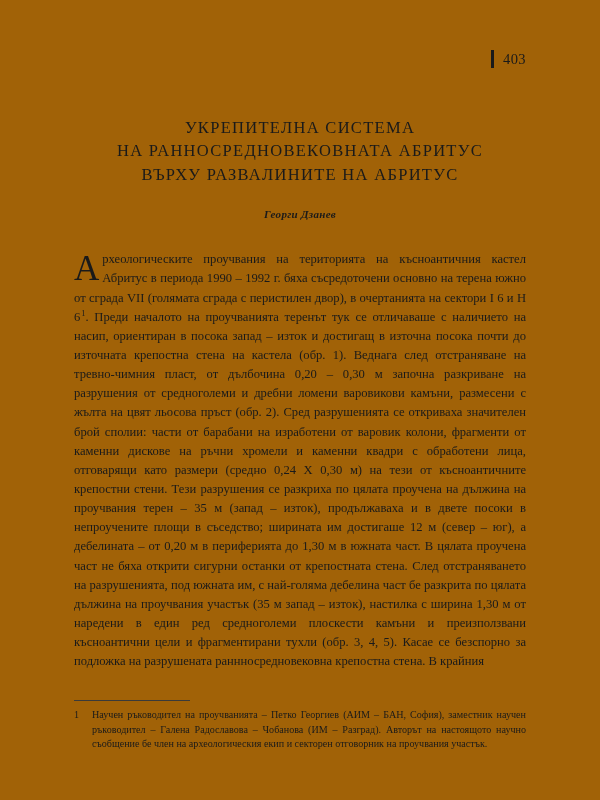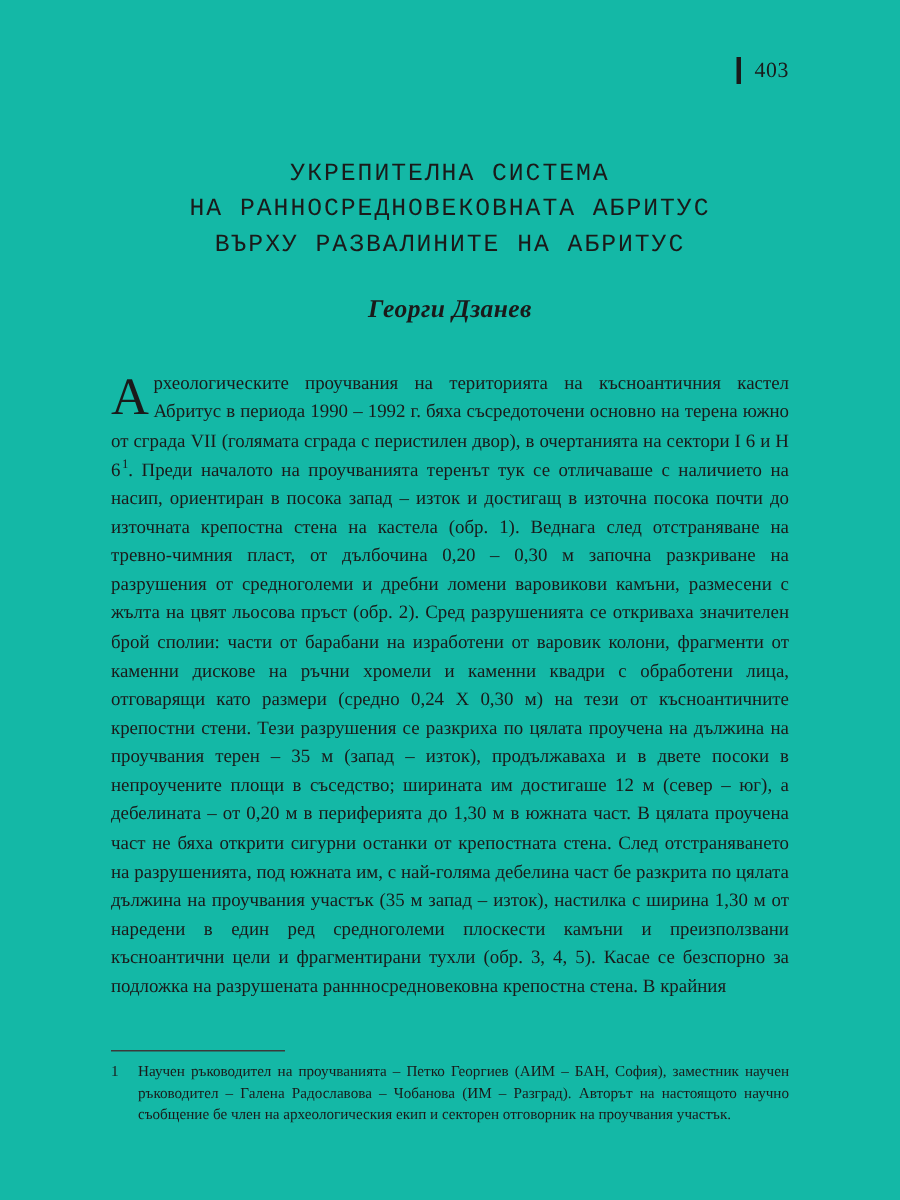--- a/index.html
+++ b/index.html
@@ -11,23 +11,23 @@
     height: 800px;
     background: #ffffff;
     font-family: "Liberation Serif", serif;
     color: #1a1a1a;
     overflow: hidden;
   }
   .page {
     position: relative;
     width: 600px;
     height: 800px;
-    background: #14b8a6;
+    background: #a16207;
     box-sizing: border-box;
-    padding: 32px 74px 20px 74px;
+    padding: 44px 74px 20px 74px;
   }
   
   .page-header {
     display: flex;
     justify-content: flex-end;
     align-items: center;
     height: 30px;
     margin-bottom: 42px;
   }
   .folio {
@@ -48,29 +48,29 @@
   }
   
   .title-block {
     text-align: center;
     margin-bottom: 22px;
   }
   .title-line {
     font-size: 16.5px;
     letter-spacing: 1.3px;
     line-height: 1.42;
-    font-family: Liberation Mono, monospace;
+    font-family: Liberation Serif, serif;
     font-weight: normal;
     margin: 0;
   }
   .author {
     text-align: center;
     font-style: italic;
     font-weight: bold;
-    font-size: 17px;
+    font-size: 11px;
     letter-spacing: 0.3px;
     margin-top: 19px;
     margin-bottom: 30px;
   }
   
   .body-text {
     text-align: justify;
     text-justify: inter-word;
     font-size: 12.6px;
     line-height: 1.52;

